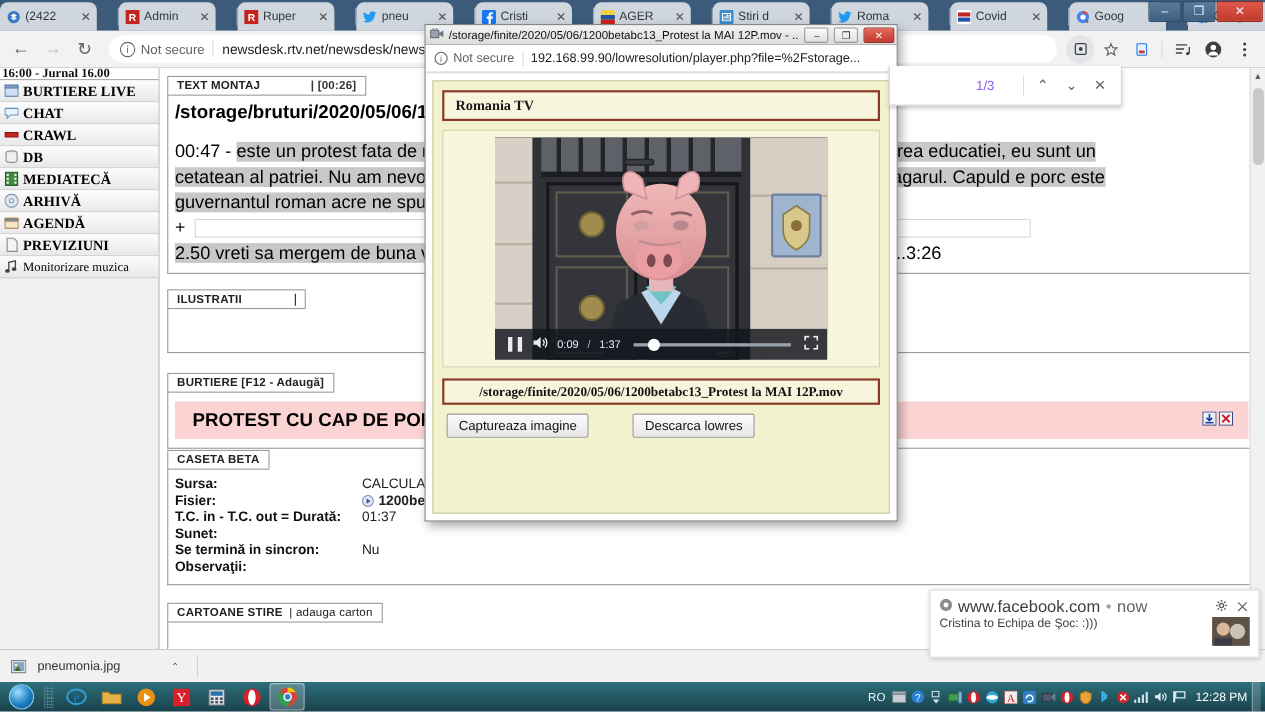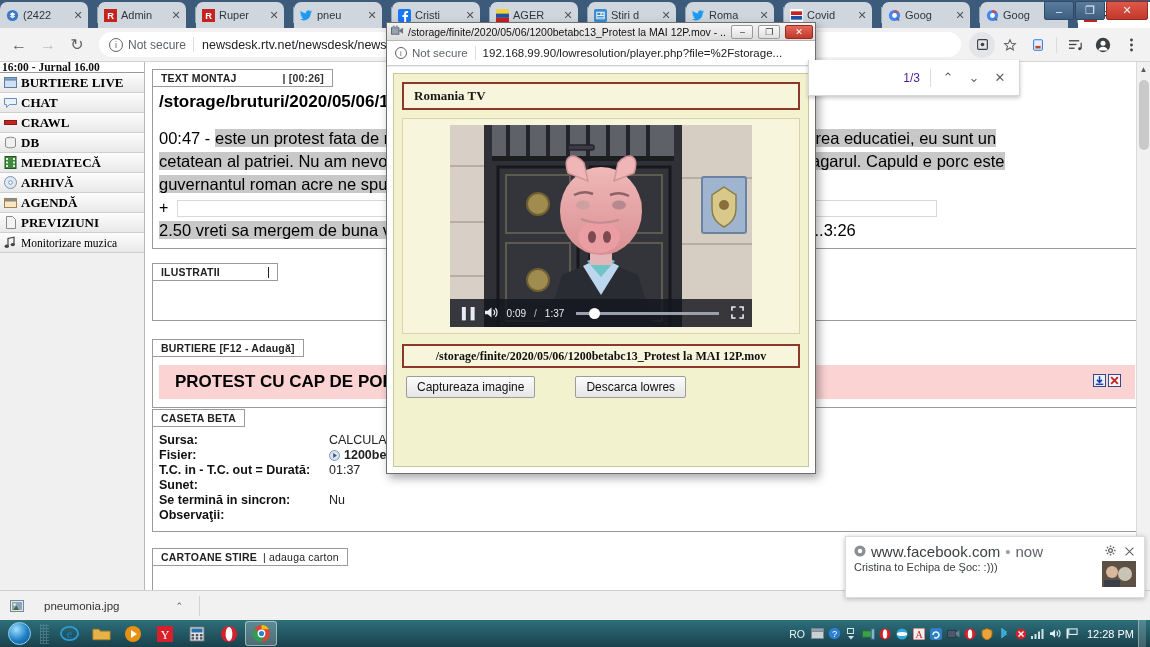--- a/index.html
+++ b/index.html
@@ -15,21 +15,21 @@
   
   .chrome-win { position:absolute; left:0; top:0; width:1150px; height:590px; background:#fff; }
 
   .tabstrip {
     position:absolute; left:0; top:0; width:1150px; height:28px;
     background:#3c5a7a;
     display:flex; align-items:flex-end;
   }
   .tab {
     position:relative;
-    height:26px; width:88px; margin-right:9px;
+    height:26px; width:88px; margin-right:19px;
     background:#cfd6de;
     border-top-left-radius:7px; border-top-right-radius:7px;
     display:flex; align-items:center; padding:0 4px 0 6px;
     font-size:11px; color:#30363c; overflow:hidden;
     flex: 0 0 auto;
   }
   .tab.active { background:#fff; color:#222; }
   .tab .favicon { width:13px; height:13px; flex:0 0 13px; margin-right:4px; display:block; }
   .tab .tlabel { flex:1 1 auto; white-space:nowrap; overflow:hidden; font-size:11px; }
   .tab .tclose { flex:0 0 12px; width:12px; text-align:center; font-size:11px; color:#555; }
@@ -66,21 +66,21 @@
             color:#5f6368;font-size:14px;margin-left:2px; }
   .tbicon.pill { background:#e3e5e8; border-radius:50%; }
 
   
   .findbar {
     position:absolute; right:130px; top:60px; width:212px; height:36px;
     background:#fff; border:1px solid #d6d6d6; border-top:none;
     box-shadow:0 2px 4px rgba(0,0,0,.22);
     display:flex; align-items:center; justify-content:flex-end; padding-right:6px; z-index:40;
   }
-  .findbar .cnt { font-size:12px; color:#4c1d95; margin-right:10px; }
+  .findbar .cnt { font-size:12px; color:#8b5cf6; margin-right:26px; }
   .findbar .fsep { width:1px;height:18px;background:#dadce0;margin-right:4px; }
   .findbar .fb { width:26px;height:26px;display:flex;align-items:center;justify-content:center;
                  color:#5f6368;font-size:13px; }
 
   
   .page { position:absolute; left:0; top:62px; width:1150px; height:528px; background:#fff; overflow:hidden; }
 
   .sidebar { position:absolute; left:0; top:0; width:145px; height:528px; background:#f0f0f0;
              border-right:1px solid #b8b8b8; }
   .side-top { font-family:"Liberation Serif",serif; font-weight:bold; font-size:11.5px;
@@ -212,21 +212,21 @@
   .notif-top .spacer { flex:1 1 auto; }
   .notif-top .ni { width:14px; text-align:center; color:#5f6368; font-size:11px; }
   .notif-title { font-size:11.5px; color:#202124; margin-top:4px; }
   .notif-msg { font-size:11px; color:#3c4043; margin-top:1px; }
   .notif-thumb { position:absolute; right:8px; top:24px; width:34px; height:26px;
                  background:linear-gradient(135deg,#6b5b4d,#3c3129); overflow:hidden; }
 
   
   .shelf { position:absolute; left:0; top:590px; width:1150px; height:30px;
            background:#f1f1f1; border-top:1px solid #cfcfcf; display:flex; align-items:center; }
-  .dlitem { display:flex; align-items:center; gap:20px; margin-left:10px;
+  .dlitem { display:flex; align-items:center; gap:10px; margin-left:10px;
             font-size:11.5px; color:#333; }
   .dlitem .fi { width:14px;height:14px; display:block; }
   .dlitem .chev { margin-left:36px; color:#555; font-size:9px; }
   .shelf .vsep { width:1px;height:20px;background:#d2d2d2;margin-left:16px; }
 
   .taskbar { position:absolute; left:0; top:620px; width:1150px; height:27px;
              background:linear-gradient(#2d6f7a,#19414c); display:flex; align-items:center; }
   .startorb { width:34px; height:25px; margin-left:2px; display:flex;align-items:center;justify-content:center; }
   .orb { width:23px;height:23px;border-radius:50%;
          background:radial-gradient(circle at 35% 30%, #9fe0ff, #1f7fc4 55%, #0b4f86);

